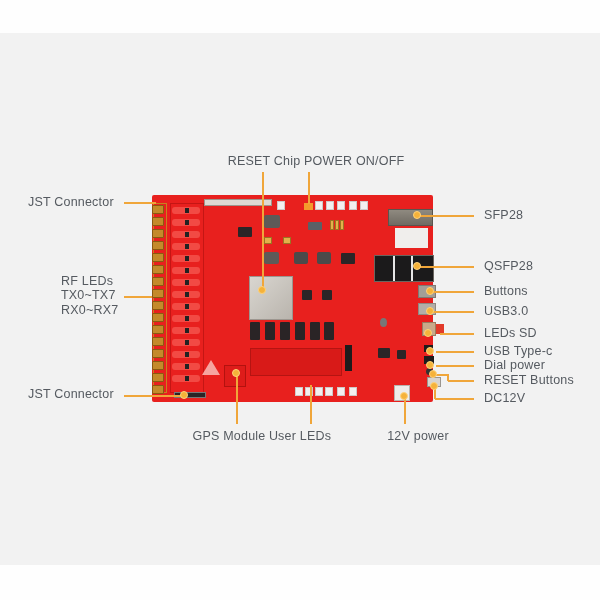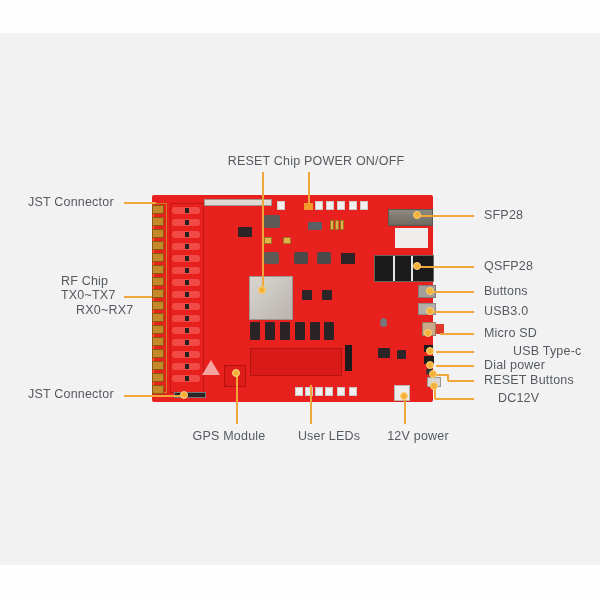--- a/index.html
+++ b/index.html
@@ -195,30 +195,30 @@
 
 <div class="line" style="left:236px;top:372px;width:1.5px;height:52px"></div>
 <div class="dot" style="left:232px;top:369px"></div>
 <div class="line" style="left:310px;top:385px;width:1.5px;height:39px"></div>
 <div class="line" style="left:404px;top:396px;width:1.5px;height:28px"></div>
 <div class="dot" style="left:400px;top:392px"></div>
 
 <div class="label center" style="left:316px;top:154px">RESET Chip POWER ON/OFF</div>
 
 <div class="label" style="left:28px;top:195px">JST Connector</div>
-<div class="label" style="left:61px;top:274px">RF Chip</div>
+<div class="label" style="left:61px;top:274px">RF LEDs</div>
 <div class="label" style="left:61px;top:288px">TX0~TX7</div>
-<div class="label" style="left:76px;top:303px">RX0~RX7</div>
+<div class="label" style="left:61px;top:303px">RX0~RX7</div>
 <div class="label" style="left:28px;top:387px">JST Connector</div>
 
 <div class="label" style="left:484px;top:208px">SFP28</div>
 <div class="label" style="left:484px;top:259px">QSFP28</div>
 <div class="label" style="left:484px;top:284px">Buttons</div>
 <div class="label" style="left:484px;top:304px">USB3.0</div>
-<div class="label" style="left:484px;top:326px">Micro SD</div>
-<div class="label" style="left:513px;top:344px">USB Type-c</div>
+<div class="label" style="left:484px;top:326px">LEDs SD</div>
+<div class="label" style="left:484px;top:344px">USB Type-c</div>
 <div class="label" style="left:484px;top:358px">Dial power</div>
 <div class="label" style="left:484px;top:373px">RESET Buttons</div>
-<div class="label" style="left:498px;top:391px">DC12V</div>
+<div class="label" style="left:484px;top:391px">DC12V</div>
 
 <div class="label center" style="left:229px;top:429px">GPS Module</div>
-<div class="label center" style="left:329px;top:429px">User LEDs</div>
+<div class="label center" style="left:300px;top:429px">User LEDs</div>
 <div class="label center" style="left:418px;top:429px">12V power</div>
 
 </body></html>

